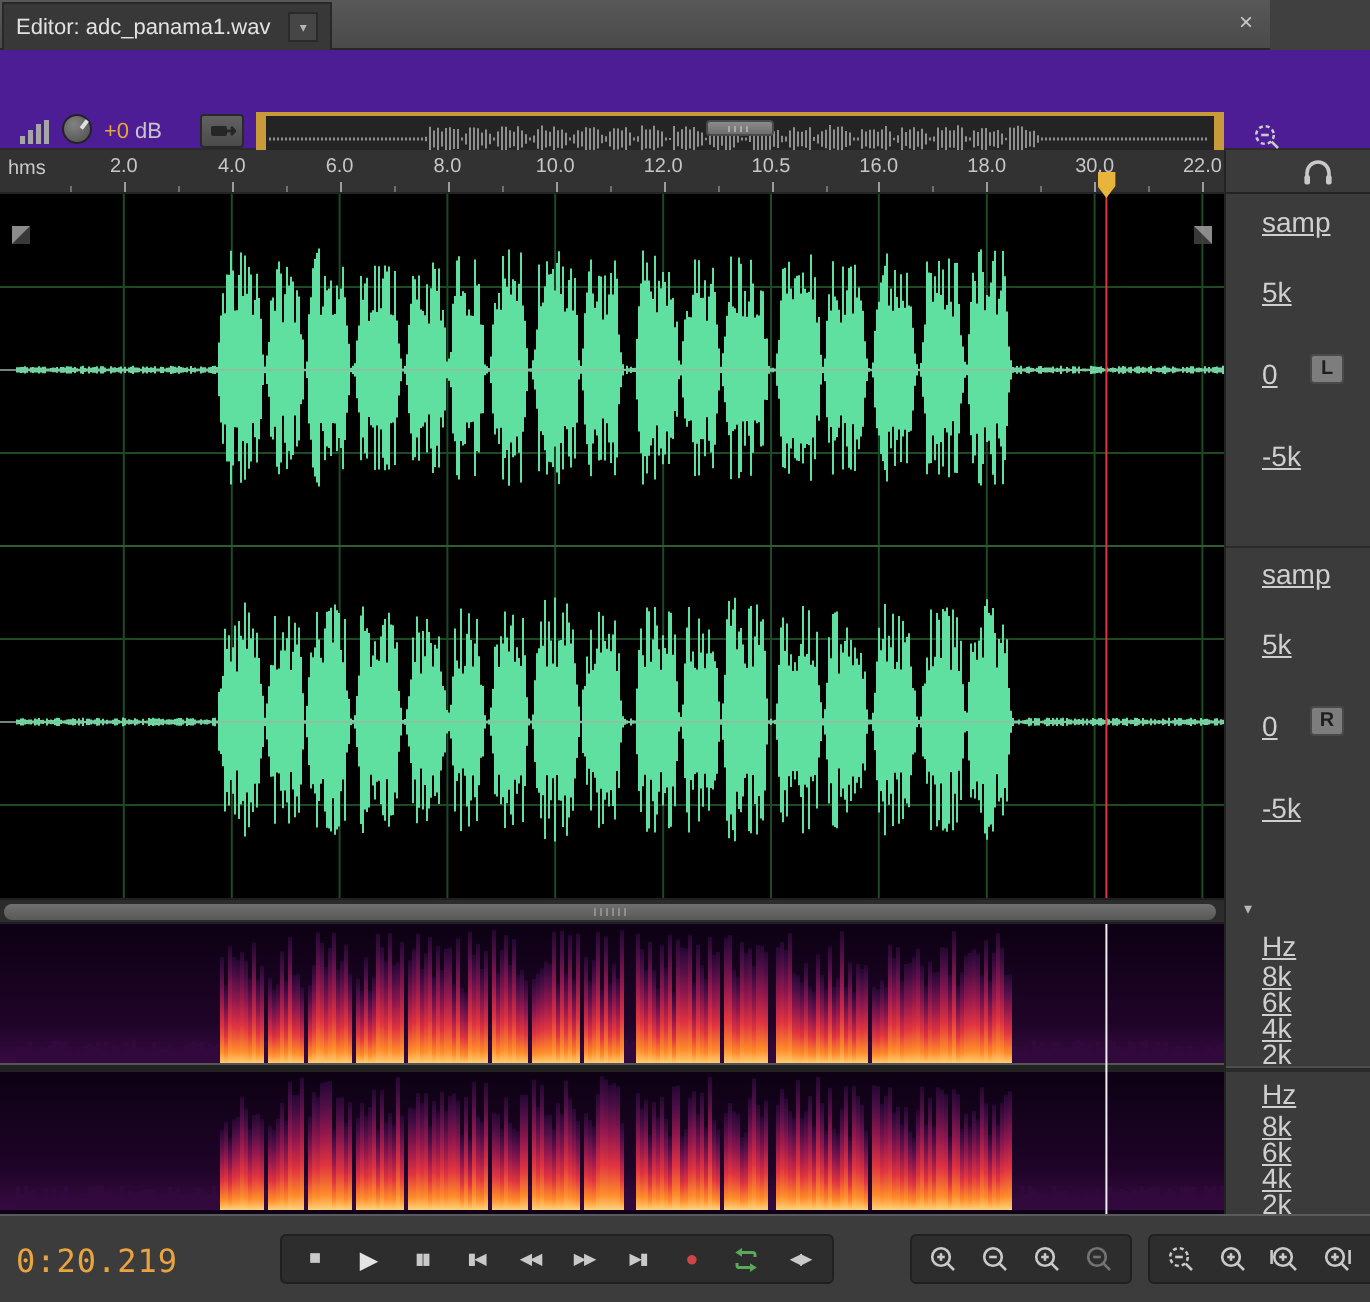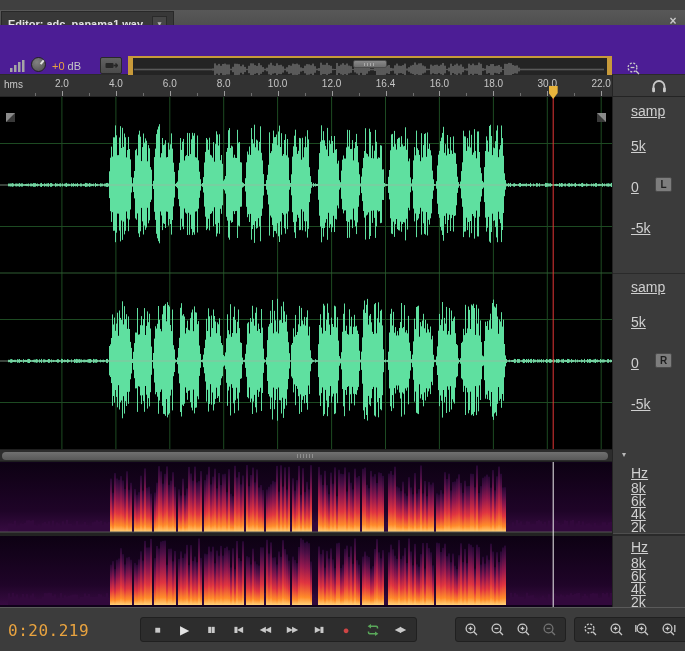--- a/index.html
+++ b/index.html
@@ -3,22 +3,22 @@
 <meta charset="utf-8">
 <style>
   * { margin:0; padding:0; box-sizing:border-box; }
   html,body { background:#2b2b2b; }
   .app {
     position:relative; width:685px; height:651px; overflow:hidden;
     background:#404040; font-family:"Liberation Sans", sans-serif;
     -webkit-user-select:none; user-select:none;
   }
   
-  .tabbar { position:absolute; left:0; top:10px; width:685px; height:25px;
-    background:linear-gradient(#585858,#4a4a4a); border-bottom:1px solid #272727;font-weight:bold; }
+  .tabbar { position:absolute; left:0; top:0; width:635px; height:25px;
+    background:linear-gradient(#585858,#4a4a4a); border-bottom:1px solid #272727; }
   .tab { position:absolute; left:1px; top:1px; height:24px; background:#383838;
     border:1px solid #282828; border-bottom:none; display:flex; align-items:center;
     padding:0 6px; color:#e3e3e3; font-size:11px; }
   .tab-caret { margin-left:9px; width:15px; height:15px; background:#464646;
     border:1px solid #2a2a2a; color:#b5b5b5; font-size:7px; display:flex;
     align-items:center; justify-content:center; }
   .tabbar-close { position:absolute; right:4px; top:4px; width:16px; height:16px;
     color:#c9c9c9; font-size:12px; line-height:15px; text-align:center; }
   
   .toolbar { position:absolute; left:0; top:25px; width:685px; height:50px;
@@ -185,21 +185,21 @@
       <div class="tick minor" style="left: 520.3px;"></div>
       <div class="tick major" style="left: 547.3px;"></div>
       <div class="tick minor" style="left: 574.3px;"></div>
       <div class="tick major" style="left: 601.2px;"></div>
       <span class="ruler-label" style="left: 61.9px;">2.0</span>
       <span class="ruler-label" style="left: 115.9px;">4.0</span>
       <span class="ruler-label" style="left: 169.8px;">6.0</span>
       <span class="ruler-label" style="left: 223.7px;">8.0</span>
       <span class="ruler-label" style="left: 277.6px;">10.0</span>
       <span class="ruler-label" style="left: 331.6px;">12.0</span>
-      <span class="ruler-label" style="left: 385.5px;">16.4</span>
+      <span class="ruler-label" style="left: 385.5px;">10.5</span>
       <span class="ruler-label" style="left: 439.4px;">16.0</span>
       <span class="ruler-label" style="left: 493.4px;">18.0</span>
       <span class="ruler-label" style="left: 547.3px;">30.0</span>
       <span class="ruler-label" style="left: 601.2px;">22.0</span>
     </div>
   <div class="ruler-right">
     <svg class="headphones" width="16" height="14" viewBox="0 0 16 14">
       <path d="M2.5 12 V7.5 a5.5 5.5 0 0 1 11 0 V12" fill="none" stroke="#c9c9c9" stroke-width="1.8"></path>
       <rect x="1.2" y="8.6" width="2.8" height="4.6" rx="1" fill="#c9c9c9"></rect>
       <rect x="12" y="8.6" width="2.8" height="4.6" rx="1" fill="#c9c9c9"></rect>

